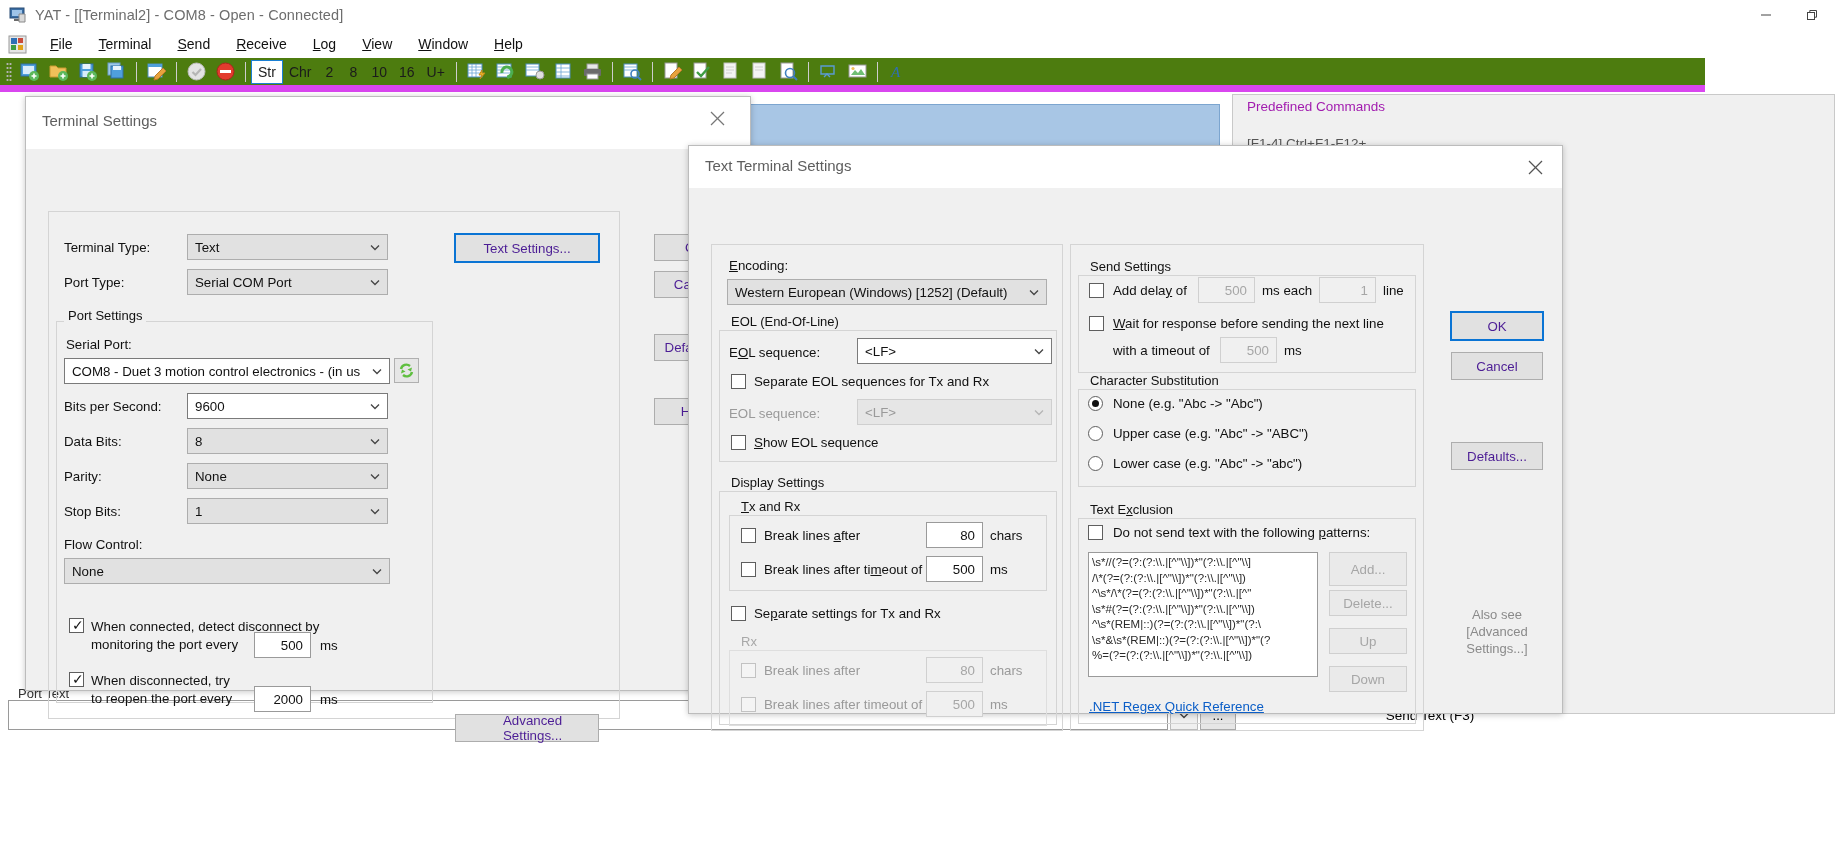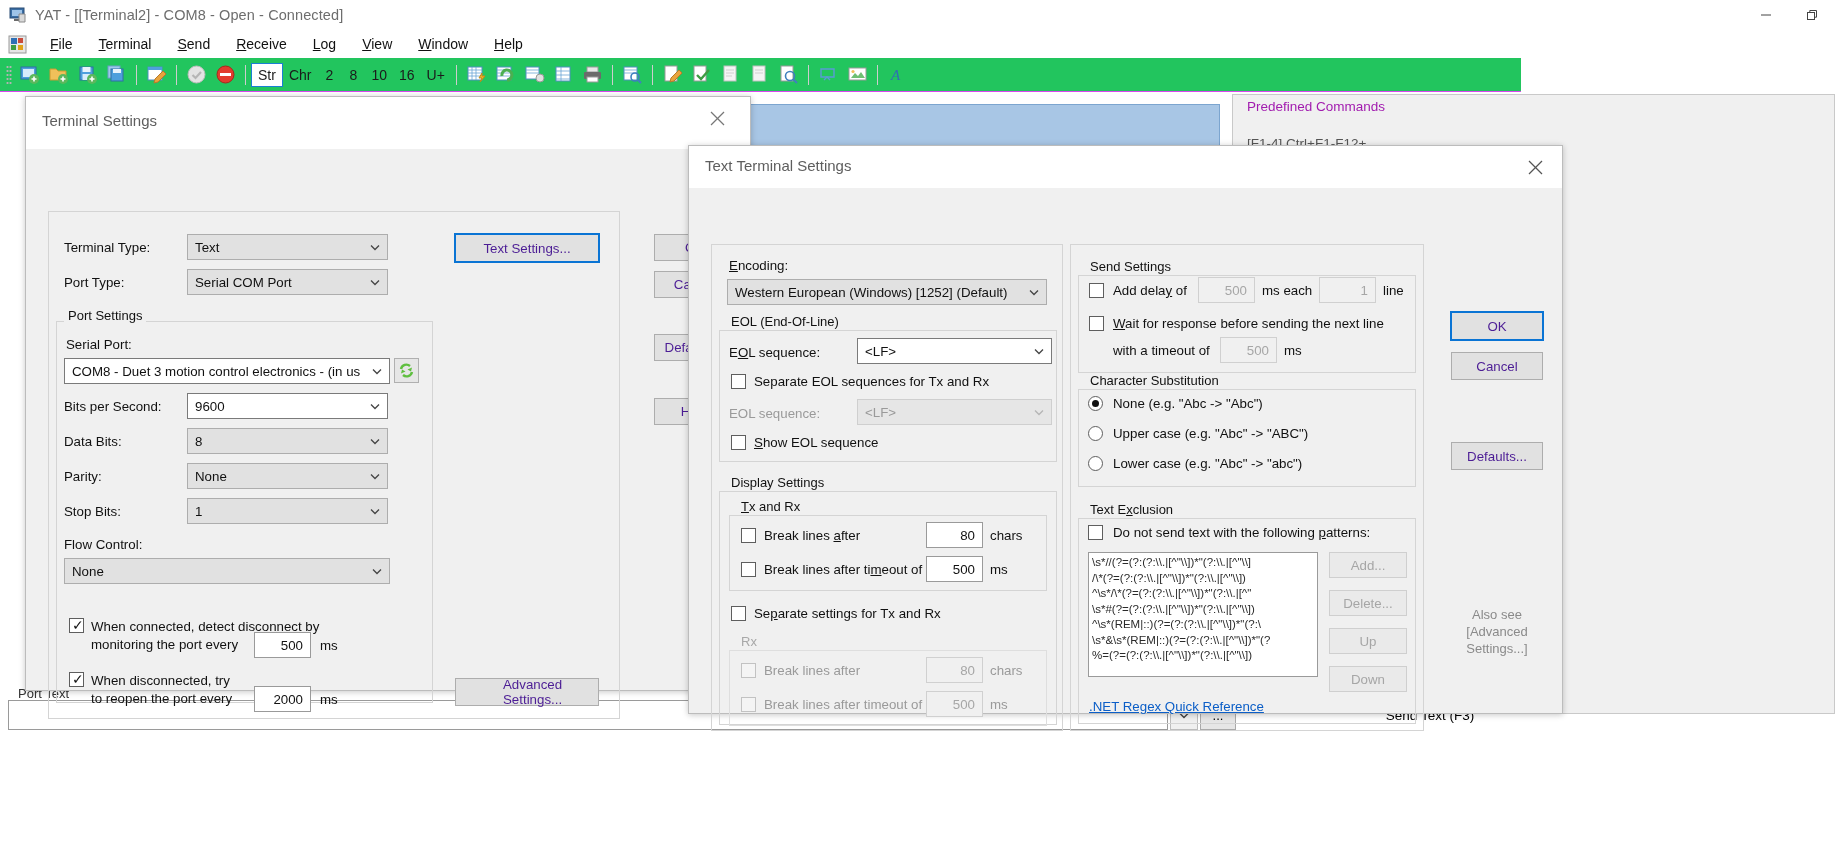--- a/index.html
+++ b/index.html
@@ -27,23 +27,23 @@
 
   .menubar {
     position:absolute; left:0; top:30px; width:1835px; height:28px;
     background:#ffffff; display:flex; align-items:center; padding-left:8px;
   }
   .menu-appicon { width:19px; height:19px; margin-right:10px; }
   .menu-item { padding:3px 13px; font-size:14px; color:#111; }
   .menu-item u { text-decoration:underline; }
 
   .toolbar {
-    position:absolute; left:0; top:58px; width:1521px; height:34px;
-    background:#22c55e; display:flex; align-items:center; padding-left:4px;
-    border-bottom:1px solid #d946ef;
+    position:absolute; left:0; top:58px; width:1705px; height:34px;
+    background:#4d7c0f; display:flex; align-items:center; padding-left:4px;
+    border-bottom:7px solid #d946ef;
   }
   .grip { width:6px; height:20px; margin:0 3px 0 2px;
     background-image: radial-gradient(circle, #b3b3b3 1px, transparent 1.2px);
     background-size:3px 4px; }
   .tb-btn { width:29px; height:28px; display:flex; align-items:center; justify-content:center; }
   .tb-sep { width:1px; height:20px; background:#cdcdcd; margin:0 5px; }
   .tb-text { min-width:24px; height:24px; padding:0 6px; display:flex; align-items:center; justify-content:center; font-size:14px; color:#1b1b1b; }
   .tb-text.active { border:1px solid #1a7fd4; background:#fff; }
   .bg-term-strip {
     position:absolute; left:735px; top:104px; width:485px; height:46px;
@@ -437,21 +437,21 @@
       <span class="lbl" style="left:294px; top:489px;">ms</span>
 
       <div class="chk" style="left:43px; top:523px;">
         <span class="mark">✓</span>
       </div>
       <span class="lbl" style="left:65px; top:524px;">When disconnected, try</span>
       <span class="lbl" style="left:65px; top:542px;">to reopen the port every</span>
       <div class="txtbox" style="left:228px; top:537px; width:57px;">2000</div>
       <span class="lbl" style="left:294px; top:543px;">ms</span>
 
-      <div class="btn" style="left:429px; top:529px; width:144px; height:28px;padding-left:47px;">Advanced Settings...</div>
+      <div class="btn" style="left:429px; top:565px; width:144px; height:28px;padding-left:47px;">Advanced Settings...</div>
 
       <div class="btn" style="left:628px; top:85px; width:81px; height:27px;">OK</div>
       <div class="btn" style="left:628px; top:122px; width:81px; height:27px;">Cancel</div>
       <div class="btn" style="left:628px; top:185px; width:81px; height:27px;">Defaults...</div>
       <div class="btn" style="left:628px; top:249px; width:81px; height:27px;">Help</div>
     </div>
   </div>
 
   <div class="dialog" style="left:688px; top:145px; width:875px; height:569px;">
     <div class="dlg-title" style="height:42px;">
@@ -579,21 +579,21 @@
       <div class="listbox" style="left:399px; top:364px; width:230px; height:125px;">
         <div class="row">\s*//(?=(?:(?:\\.|[^"\\])*"(?:\\.|[^"\\]</div>
         <div class="row">/\*(?=(?:(?:\\.|[^"\\])*"(?:\\.|[^"\\])</div>
         <div class="row">^\s*/\*(?=(?:(?:\\.|[^"\\])*"(?:\\.|[^"</div>
         <div class="row">\s*#(?=(?:(?:\\.|[^"\\])*"(?:\\.|[^"\\])</div>
         <div class="row">^\s*(REM|::)(?=(?:(?:\\.|[^"\\])*"(?:\</div>
         <div class="row">\s*&amp;\s*(REM|::)(?=(?:(?:\\.|[^"\\])*"(?</div>
         <div class="row">%=(?=(?:(?:\\.|[^"\\])*"(?:\\.|[^"\\])</div>
       </div>
 
-      <div class="btn dis" style="left:640px; top:364px; width:78px; height:26px;">Add...</div>
+      <div class="btn dis" style="left:640px; top:364px; width:78px; height:34px;">Add...</div>
       <div class="btn dis" style="left:640px; top:402px; width:78px; height:26px;">Delete...</div>
       <div class="btn dis" style="left:640px; top:440px; width:78px; height:26px;">Up</div>
       <div class="btn dis" style="left:640px; top:478px; width:78px; height:26px;">Down</div>
 
       <span class="linklike" style="left:400px; top:511px;">.NET Regex Quick Reference</span>
 
       <div class="btn primary" style="left:762px; top:124px; width:92px; height:28px;">OK</div>
       <div class="btn" style="left:762px; top:164px; width:92px; height:28px;">Cancel</div>
       <div class="btn" style="left:762px; top:254px; width:92px; height:28px;">Defaults...</div>
 

